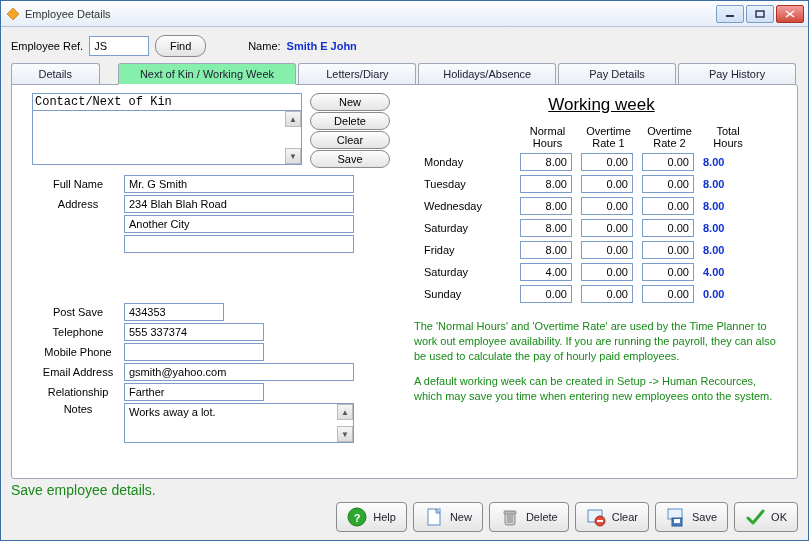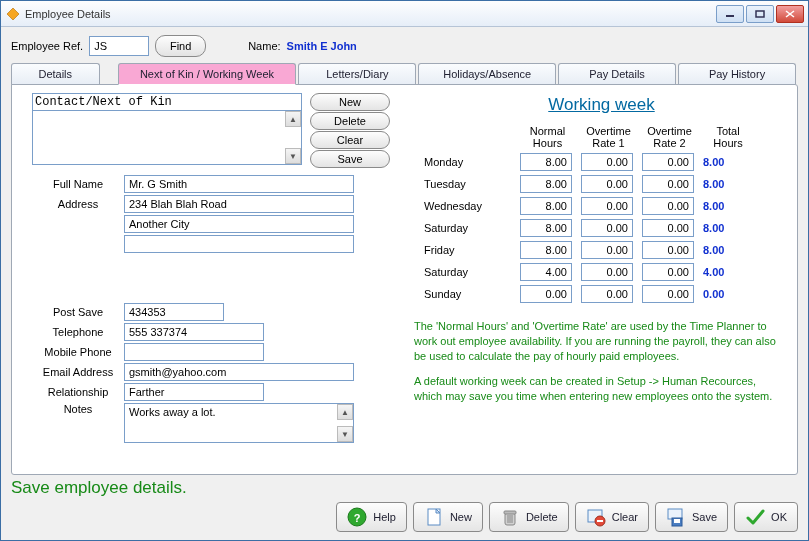--- a/index.html
+++ b/index.html
@@ -12,50 +12,50 @@
 .win-btn { width: 28px; height: 18px; border: 1px solid #7a9ec9; background: linear-gradient(to bottom, #eaf2fb, #cfe0f4); border-radius: 2px; display: flex; align-items: center; justify-content: center; font-size: 10px; color: #335; }
 .win-btn.close { background: linear-gradient(to bottom, #f3a0a0, #d14a3a); border-color: #b03020; color: #fff; }
 .content { flex: 1; display: flex; flex-direction: column; }
 .toprow { display: flex; align-items: center; gap: 6px; padding: 8px 10px 6px 10px; }
 .toprow .lbl { color: #000; }
 .toprow input { height: 20px; border: 1px solid #7a9ec9; padding: 1px 4px; background: #fff; width: 60px; }
 .find-btn { height: 22px; width: 51px; border: 1px solid #8a8a8a; border-radius: 10px; background: linear-gradient(to bottom, #fdfdfd, #e3e3e3); }
 .name-val { color: #1030d0; font-weight: bold; }
 .tabs { display: flex; padding: 0 10px; gap: 0; }
 .tab { border: 1px solid #9fa8b5; border-bottom: none; background: linear-gradient(to bottom, #fafcfe, #e7edf5); padding: 4px 0; text-align: center; border-radius: 3px 3px 0 0; color: #223; margin-right: 2px; }
-.tab.active { background: #f9a8d4; border-bottom: 1px solid #fff; position: relative; z-index: 2; font-weight: normal; margin-left: 16px; }
+.tab.active { background: #86efac; border-bottom: 1px solid #fff; position: relative; z-index: 2; font-weight: normal; margin-left: 16px; }
 .tabrow1 .tab { height: 22px; }
 .tabwidths .t0{width:90px}.tabwidths .t1{width:182px}.tabwidths .t2{width:120px}.tabwidths .t3{width:140px}.tabwidths .t4{width:120px}.tabwidths .t5{width:120px}
 .panel { border: 1px solid #9fa8b5; margin: 0 10px 0 10px; background: #fff; flex: 1; position: relative; display: flex; padding: 8px; gap: 8px; border-radius: 0 3px 3px 3px; top:-1px; }
 .leftcol { width: 370px; margin-left: 12px; }
 .rightcol { flex: 1; padding-left: 4px; }
 .headerbox { position: relative; }
 .hdr-input { width: 270px; height: 18px; border: 1px solid #7a9ec9; font-family: "Courier New", monospace; font-size: 12px; padding-left: 2px; }
 .listbox { width: 270px; height: 54px; border: 1px solid #7a9ec9; border-top: none; background: #fff; position: relative; }
 .listbox .scroll-up, .listbox .scroll-dn { position: absolute; right: 0; width: 16px; height: 16px; background: linear-gradient(to bottom,#f5f5f5,#ddd); border:1px solid #bbb; display:flex;align-items:center;justify-content:center; font-size:8px; color:#555; }
 .listbox .scroll-up{top:0}.listbox .scroll-dn{bottom:0}
 .smbtns { position: absolute; top: 0; left: 278px; display:flex; flex-direction:column; gap:0;}
 .smbtn { width: 80px; height: 18px; border:1px solid #8a8a8a; border-radius: 10px; background: linear-gradient(to bottom,#fdfdfd,#e4e4e4); font-size:11px; margin-bottom:1px; }
 .formgrid { margin-top: 10px; }
 .frow { display: flex; align-items: center; margin-bottom: 2px; }
 .frow .flabel { width: 92px; color: #000; text-align: center; }
 .frow input, .frow .txt { border: 1px solid #7a9ec9; height: 18px; padding: 1px 4px; background:#fff; }
 .w230{width:230px}.w140{width:140px}.w100{width:100px}
 .notes { width: 230px; height: 40px; border:1px solid #7a9ec9; padding:2px 4px; position: relative; background:#fff; }
 .notes .scroll-up,.notes .scroll-dn{position:absolute;right:0;width:16px;height:16px;background:linear-gradient(to bottom,#f5f5f5,#ddd);border:1px solid #bbb;display:flex;align-items:center;justify-content:center;font-size:8px;color:#555}
 .notes .scroll-up{top:0}.notes .scroll-dn{bottom:0}
-.ww-title { text-align: center; font-size: 17px; text-decoration: underline; color: #0369a1; margin: 2px 0 10px; }
+.ww-title { text-align: center; font-size: 17px; text-decoration: underline; color: #000000; margin: 2px 0 10px; }
 .ww-grid { display: grid; grid-template-columns: 90px 55px 55px 55px 50px; gap: 4px 6px; align-items:center; margin-left: 10px; }
 .ww-grid .hd { text-align:center; color:#000; line-height:1.1; }
 .ww-grid .day { color:#000; }
 .ww-grid input { width: 52px; height:18px; border:1px solid #7a9ec9; text-align:right; padding-right:4px; }
 .ww-grid .tot { color: #1030d0; font-weight: bold; }
 .helptxt { color: #178a17; margin-top: 16px; line-height: 1.35; padding-right: 8px; }
 .helptxt p { margin-bottom: 10px; }
-.statusbar { padding: 2px 10px 0 10px; color: #178a17; font-size:17px; }
+.statusbar { padding: 2px 10px 0 10px; color: #178a17; font-size:14px; }
 .bottombar { display:flex; justify-content:flex-end; gap:6px; padding: 4px 10px 8px; align-items:center; }
 .bbtn { height: 30px; border:1px solid #8a8a8a; border-radius:4px; background:linear-gradient(to bottom,#fdfdfd,#e5e5e5); display:flex; align-items:center; gap:6px; padding:0 10px; }
 .bbtn .ic { width:20px; height:20px; display:inline-flex;align-items:center;justify-content:center; }
 .bbtn .txt { color:#223; }
 svg { display:block; }
 </style>
 </head>
 <body>
 
 <div class="window">

